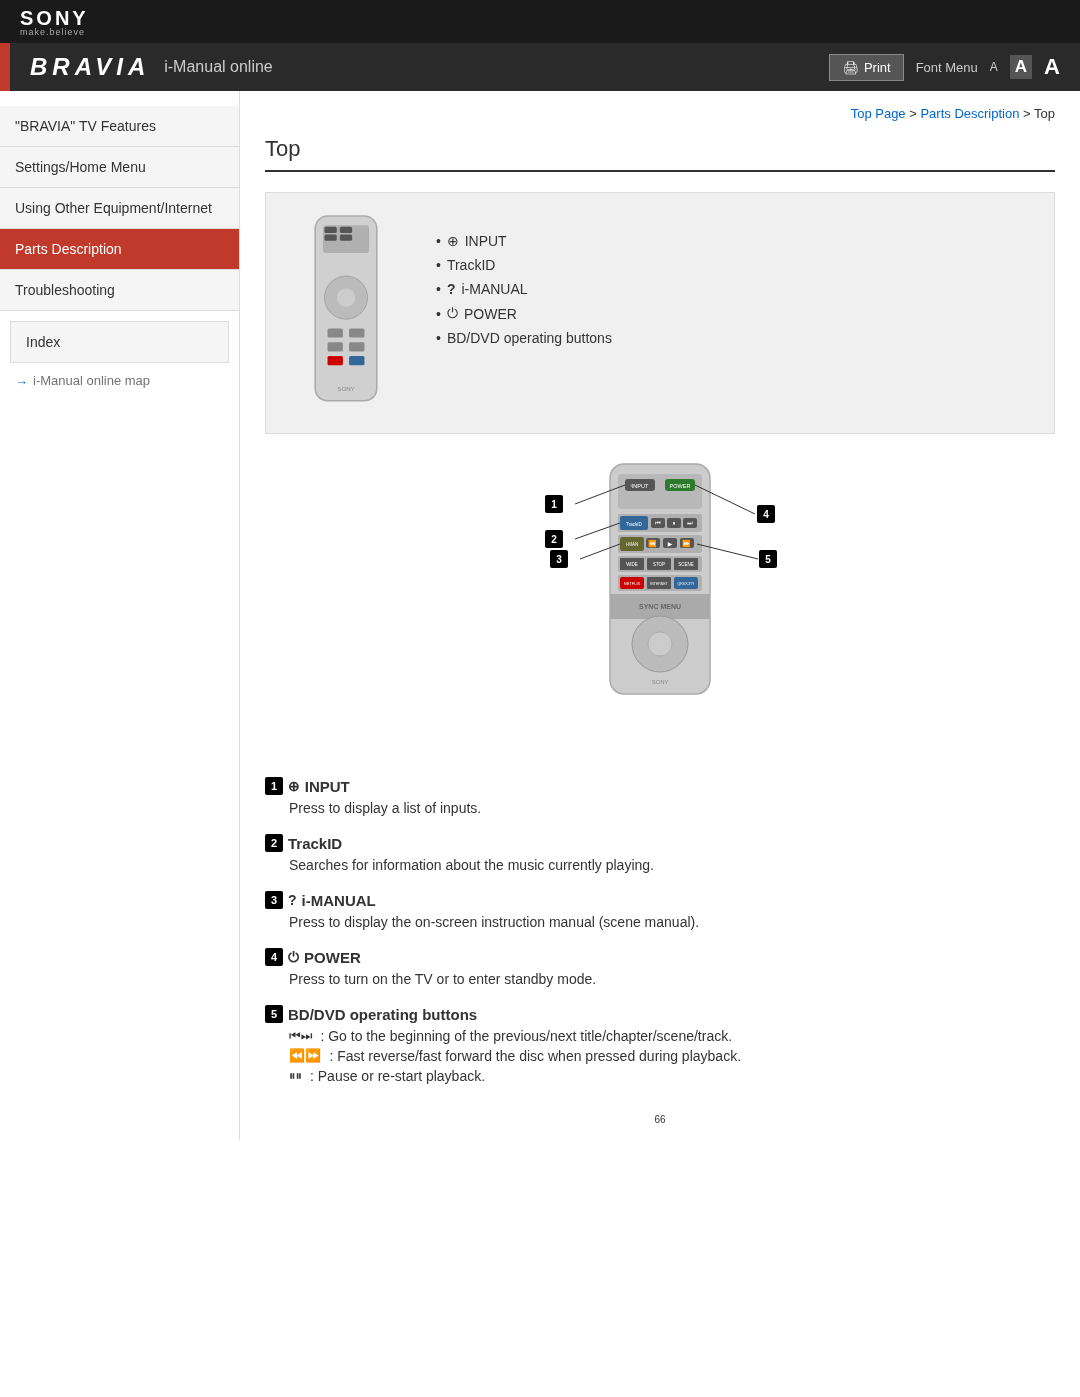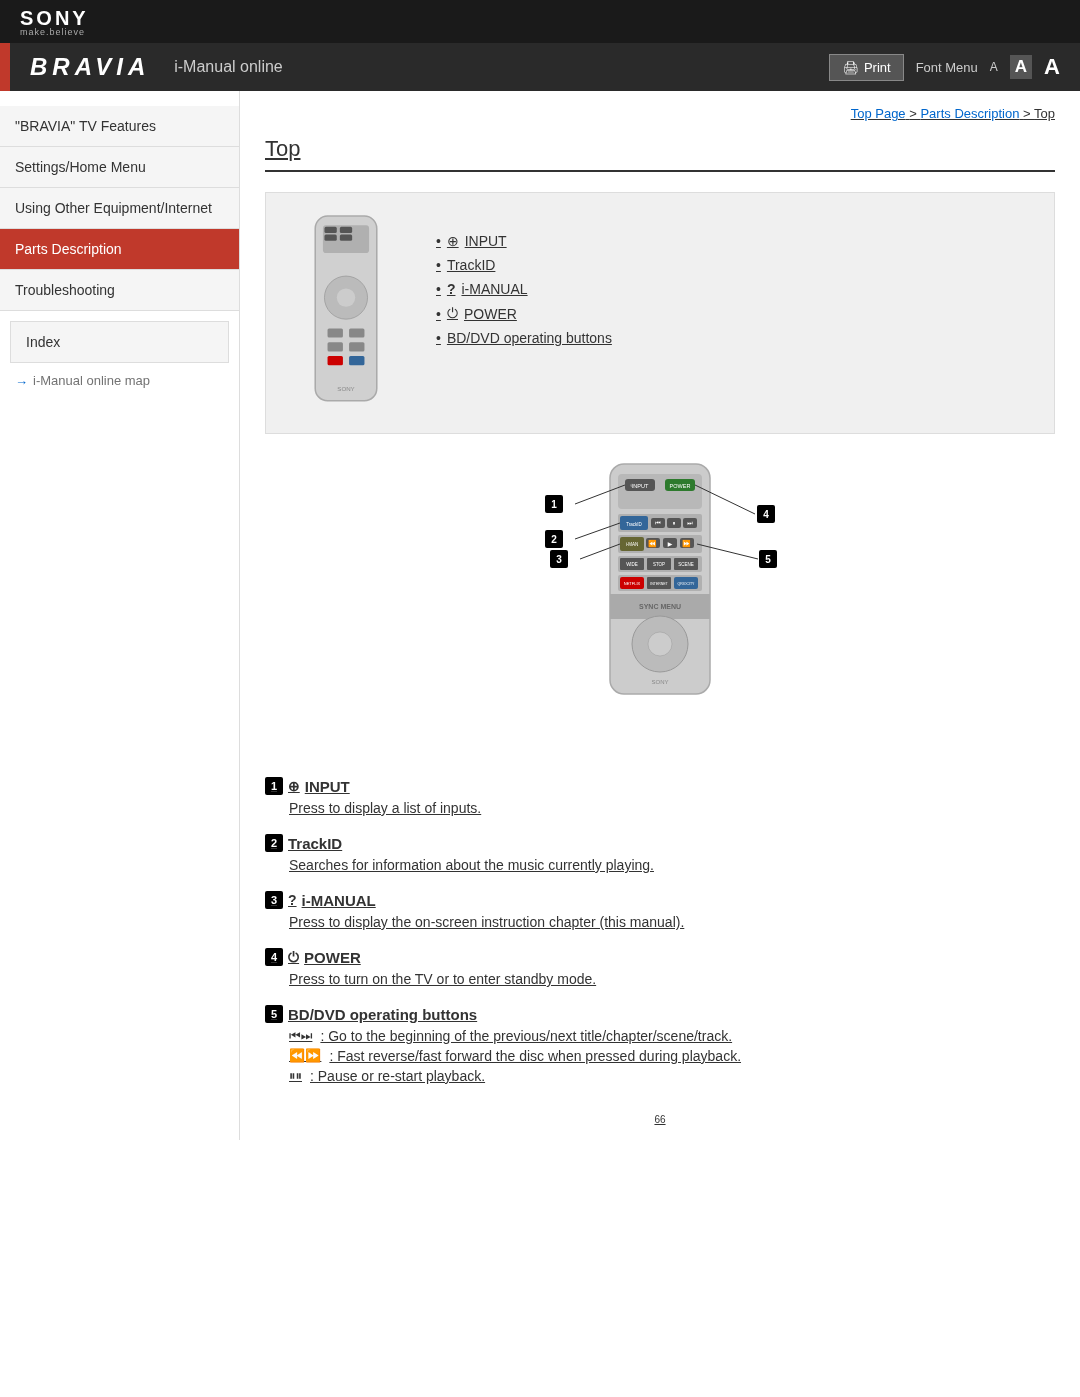--- a/index.html
+++ b/index.html
@@ -9,21 +9,21 @@
     .layout { display: flex; padding: 0; }
 
     
     .sidebar { width: 240px; min-width: 240px; padding: 10px 0; border-right: 1px solid #ddd; }
     .sidebar-item { padding: 12px 15px; border-bottom: 1px solid #ddd; cursor: pointer; font-size: 14px; color: #333; background: #f5f5f5; }
     .sidebar-item.active { background: #c0392b; color: #fff; }
     .sidebar-index { padding: 12px 15px; border: 1px solid #ddd; margin: 10px 10px 0 10px; font-size: 14px; cursor: pointer; background: #f5f5f5; }
     .sidebar-link { padding: 10px 15px; color: #0066cc; font-size: 13px; cursor: pointer; display: flex; align-items: center; gap: 5px; }
 
     
-    .main { flex: 1; padding: 15px 25px; text-decoration: underline; }
+    .main { flex: 1; padding: 15px 25px; }
     .breadcrumb { text-align: right; font-size: 13px; margin-bottom: 15px; color: #333; }
     .breadcrumb a { color: #0066cc; text-decoration: none; cursor: pointer; }
     .breadcrumb span { color: #333; }
 
     .page-title { font-size: 22px; font-weight: normal; border-bottom: 2px solid #333; padding-bottom: 8px; margin-bottom: 20px; }
 
     
     .remote-overview { background: #f0f0f0; padding: 20px; display: flex; gap: 30px; margin-bottom: 25px; border: 1px solid #ddd; }
     .overview-list { list-style: none; padding: 10px 0; }
     .overview-list li { margin-bottom: 8px; font-size: 14px; display: flex; align-items: center; gap: 6px; }
@@ -45,21 +45,21 @@
 <div style="background:#1a1a1a; padding: 8px 20px 6px 20px;">
   <div style="color:#fff; font-size:20px; font-weight:900; letter-spacing:3px; line-height:1;">
     <span>SONY</span>
     <div style="font-size:9px; font-weight:normal; letter-spacing:1px; color:#aaa;">make.believe</div>
   </div>
 </div>
 
 <div style="background:#2a2a2a; padding: 0; display:flex; align-items:stretch; justify-content:space-between;">
   <div style="display:flex; align-items:center;">
     <div style="background:#c0392b; width:10px; align-self:stretch;"></div>
-    <div style="padding: 10px 20px; display:flex; align-items:center; gap:24px;">
+    <div style="padding: 10px 20px; display:flex; align-items:center; gap:14px;">
       <span style="color:#fff; font-size:24px; font-weight:900; font-style:italic; letter-spacing:5px;">BRAVIA</span>
       <span style="color:#ccc; font-size:16px;">i-Manual online</span>
     </div>
   </div>
   <div style="display:flex; align-items:center; gap:12px; padding-right:20px;">
     <button style="border:1px solid #888; background:#555; color:#fff; padding:5px 12px; font-size:13px; cursor:pointer; display:flex; align-items:center; gap:5px;">
       <span>🖨</span>
       <span>Print</span>
     </button>
     <span style="color:#ccc; font-size:13px;">Font Menu</span>
@@ -235,21 +235,21 @@
       </div>
       <p class="section-desc">Searches for information about the music currently playing.</p>
     </div>
 
     <div class="section">
       <div class="section-title">
         <span class="num-badge">3</span>
         <span style="font-size:14px; font-weight:bold;">?</span>
         <span style="font-size:15px; font-weight:bold;">i-MANUAL</span>
       </div>
-      <p class="section-desc">Press to display the on-screen instruction chapter (this manual).</p>
+      <p class="section-desc">Press to display the on-screen instruction manual (scene manual).</p>
     </div>
 
     <div class="section">
       <div class="section-title">
         <span class="num-badge">4</span>
         <span style="font-size:14px;">⏻</span>
         <span style="font-size:15px; font-weight:bold;">POWER</span>
       </div>
       <p class="section-desc">Press to turn on the TV or to enter standby mode.</p>
     </div>

